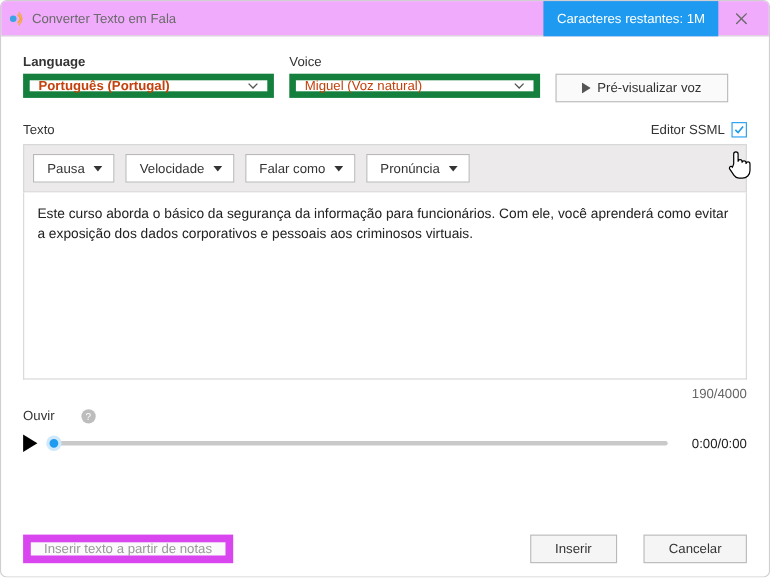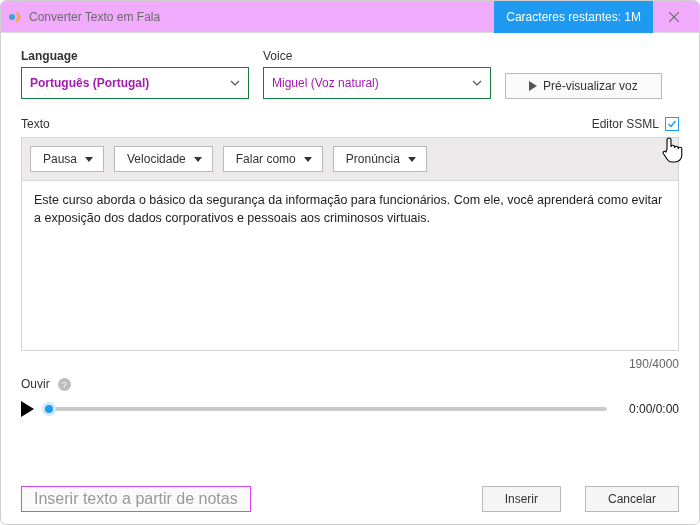--- a/index.html
+++ b/index.html
@@ -9,43 +9,43 @@
   .titlebar .app-icon { width:16px; height:16px; margin-right:6px; }
   .titlebar .title { font-size:12px; color:#6a6a6a; flex:0 0 auto; }
   .titlebar .spacer { flex:1; }
   .chars-remaining { background:#1e9bf0; color:#fff; font-size:12px; padding:0 12px; height:32px; display:flex; align-items:center; margin-right:6px;}
   .close-btn { width:30px; height:32px; display:flex; align-items:center; justify-content:center; color:#6a6a6a; cursor:pointer;}
   .close-btn svg { width:10px; height:10px; }
   .content { flex:1; padding:16px 20px 12px 20px; display:flex; flex-direction:column; }
   .row { display:flex; gap:14px; }
   .field { display:flex; flex-direction:column; }
   .label { font-size:12px; color:#333; margin-bottom:4px; }
-  .select { height:32px; border:1px solid #15803d; background:#fff; display:flex; align-items:center; padding:0 8px; font-size:12px; color:#a21caf; cursor:pointer; justify-content:space-between;}
+  .select { height:22px; border:6px solid #15803d; background:#fff; display:flex; align-items:center; padding:0 8px; font-size:12px; color:#c2410c; cursor:pointer; justify-content:space-between;}
   .select .chev { margin-left:8px;}
   .chev { width:10px; height:10px; }
   .btn { height:26px; border:1px solid #b9b9b9; background:#fafafa; display:flex; align-items:center; padding:0 23px; font-size:12px; color:#333; cursor:pointer; gap:6px;}
   .section-row { display:flex; align-items:center; justify-content:space-between; margin-top:18px;}
   .section-label { font-size:12px; color:#333; }
   .editor-ssml { display:flex; align-items:center; gap:6px; font-size:12px; color:#333;}
   .checkbox { width:14px; height:14px; border:1px solid #1e9bf0; display:flex; align-items:center; justify-content:center; background:#fff; cursor:pointer;}
   .checkbox svg { width:10px; height:10px; stroke:#1e9bf0; }
   .toolbar { margin-top:6px; background:#eceaea; border:1px solid #d7d5d5; padding:8px; display:flex; gap:10px;}
   .tbtn { height:26px; border:1px solid #b9b9b9; background:#fff; display:flex; align-items:center; padding:0 10px 0 12px; font-size:12px; color:#333; cursor:pointer; gap:8px;}
   .tbtn .tri { width:0;height:0;border-left:4px solid transparent;border-right:4px solid transparent;border-top:5px solid #333;}
   .textarea { border:1px solid #d7d5d5; border-top:none; height:170px; padding:10px 12px; font-size:12.5px; color:#222; line-height:1.45; overflow:auto; background:#fff;}
   .counter { text-align:right; font-size:12px; color:#666; margin-top:6px;}
-  .listen-row { display:flex; align-items:flex-end; gap:8px; margin-top:6px; font-size:12px; color:#333;}
+  .listen-row { display:flex; align-items:flex-end; gap:24px; margin-top:6px; font-size:12px; color:#333;}
   .help-icon { width:13px; height:13px; border-radius:50%; background:#bdbdbd; color:#fff; font-size:9px; display:flex; align-items:center; justify-content:center; cursor:default;}
   .player { display:flex; align-items:center; gap:12px; margin-top:10px;}
   .play-btn { width:0;height:0;border-top:8px solid transparent;border-bottom:8px solid transparent;border-left:13px solid #000; cursor:pointer;}
   .track { flex:1; height:4px; background:#c9c9c9; border-radius:2px; position:relative;}
   .thumb { position:absolute; left:0; top:50%; width:14px; height:14px; background:#1e9bf0; border:3px solid #cfe8fb; border-radius:50%; transform:translate(-4px,-50%);}
   .time { font-size:12px; color:#222; min-width:60px; text-align:right;}
   .footer { margin-top:auto; display:flex; align-items:center; padding-top:14px;}
-  .footer .left-btn { height:26px; border:1px solid #d946ef; background:#fafafa; padding:0 12px; font-size:16px; color:#999; display:flex; align-items:center; cursor:pointer;}
+  .footer .left-btn { height:26px; border:7px solid #d946ef; background:#fafafa; padding:0 12px; font-size:12px; color:#999; display:flex; align-items:center; cursor:pointer;}
   .footer .spacer{flex:1;}
   .footer .fbtn { height:26px; border:1px solid #b9b9b9; background:#f5f5f5; padding:0 22px; font-size:12px; color:#333; display:flex; align-items:center; cursor:pointer; margin-left:24px;}
   .cursor-hand { position:absolute; right:14px; top:134px; width:26px; height:30px; pointer-events:none; }
 </style>
 </head>
 <body>
 
 <div class="window">
 
   <div class="titlebar">

